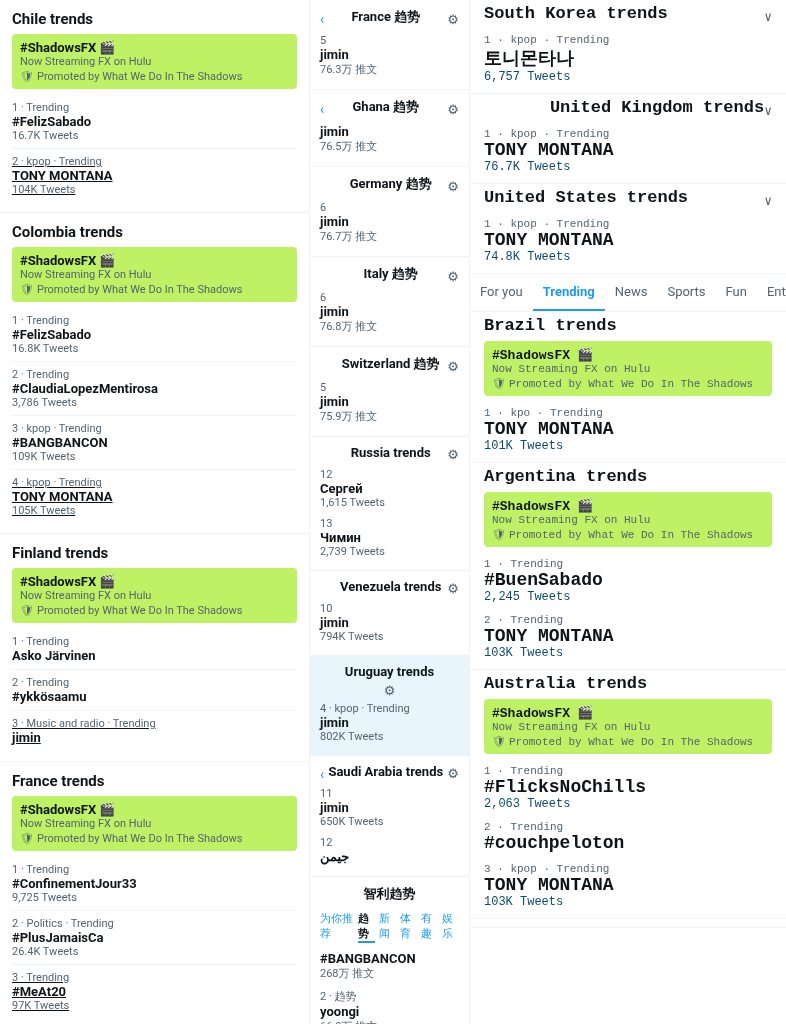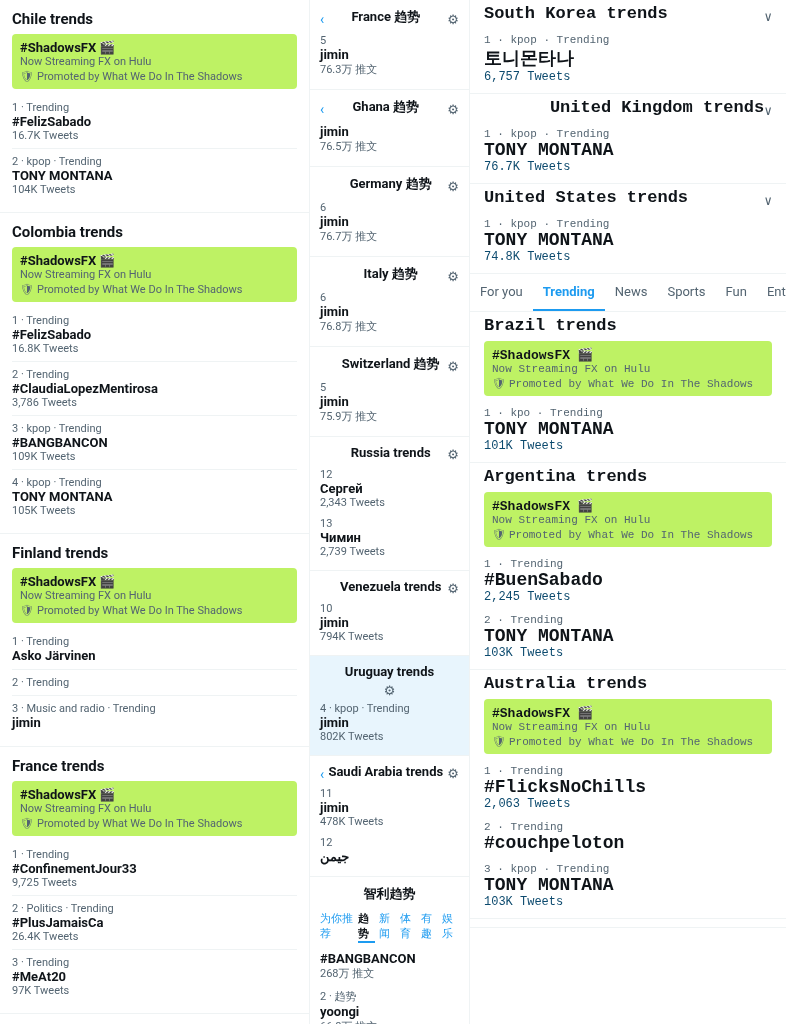--- a/index.html
+++ b/index.html
@@ -9,21 +9,21 @@
     .col-mid { width: 160px; border-right: 1px solid #eff3f4; overflow-y: auto; }
     .col-right { flex: 1; overflow-y: auto; }
 
     .section { border-bottom: 1px solid #eff3f4; padding: 10px 12px; }
     .section-title { font-size: 15px; font-weight: 700; margin-bottom: 6px; }
     .promo-box { background: #bef264; border-radius: 4px; padding: 6px 8px; margin-bottom: 6px; font-size: 12px; }
     .promo-title { font-weight: 700; font-size: 13px; }
     .promo-sub { color: #536471; font-size: 11px; }
     .promo-badge { display: flex; align-items: center; gap: 3px; color: #536471; font-size: 11px; margin-top: 2px; }
     .trend-item { padding: 6px 0; border-bottom: 1px solid #eff3f4; }
-    .trend-item:last-child { border-bottom: none; }
+    .trend-item:last-child { border-bottom: none; text-decoration: underline; }
     .trend-meta { color: #536471; font-size: 11px; }
     .trend-name { font-weight: 700; font-size: 13px; }
     .trend-tweets { color: #536471; font-size: 11px; }
 
     
     .mid-section { border-bottom: 1px solid #eff3f4; padding: 8px 10px; }
     .mid-title { font-weight: 700; font-size: 13px; text-align: center; margin-bottom: 4px; }
     .mid-arrow { color: #1d9bf0; font-size: 14px; }
     .mid-trend { padding: 4px 0; }
     .mid-num { color: #536471; font-size: 11px; }
@@ -115,20 +115,21 @@
           <span>🛡</span>
           <span>Promoted by What We Do In The Shadows</span>
         </div>
       </div>
       <div class="trend-item">
         <div class="trend-meta">1 · Trending</div>
         <div class="trend-name">Asko Järvinen</div>
       </div>
       <div class="trend-item">
         <div class="trend-meta">2 · Trending</div>
+        <div class="trend-name">#ykkösaamu</div>
       </div>
       <div class="trend-item">
         <div class="trend-meta">3 · Music and radio · Trending</div>
         <div class="trend-name">jimin</div>
       </div>
     </div>
 
     <div class="section">
       <div class="section-title">France trends</div>
       <div class="promo-box">
@@ -227,21 +228,21 @@
 
     <div class="mid-section">
       <div style="display:flex; align-items:center; justify-content:space-between;">
         <span style="width:14px;"></span>
         <span class="mid-title">Russia trends</span>
         <span class="mid-gear">⚙</span>
       </div>
       <div class="mid-trend">
         <div class="mid-num">12</div>
         <div class="mid-name">Сергей</div>
-        <div class="mid-tweets">2,343 Tweets</div>
+        <div class="mid-tweets">1,615 Tweets</div>
       </div>
       <div class="mid-trend">
         <div class="mid-num">13</div>
         <div class="mid-name">Чимин</div>
         <div class="mid-tweets">2,739 Tweets</div>
       </div>
     </div>
 
     <div class="mid-section">
       <div style="display:flex; align-items:center; justify-content:space-between;">
@@ -271,21 +272,21 @@
 
     <div class="mid-section">
       <div style="display:flex; align-items:center; justify-content:space-between;">
         <span class="mid-arrow">‹</span>
         <span class="mid-title">Saudi Arabia trends</span>
         <span class="mid-gear">⚙</span>
       </div>
       <div class="mid-trend">
         <div class="mid-num">11</div>
         <div class="mid-name">jimin</div>
-        <div class="mid-tweets">478K Tweets</div>
+        <div class="mid-tweets">650K Tweets</div>
       </div>
       <div class="mid-trend">
         <div class="mid-num">12</div>
         <div class="mid-name">جيمن</div>
       </div>
     </div>
 
     <div class="mid-section">
       <div class="mid-title">智利趋势</div>
       <div class="mid-nav">

